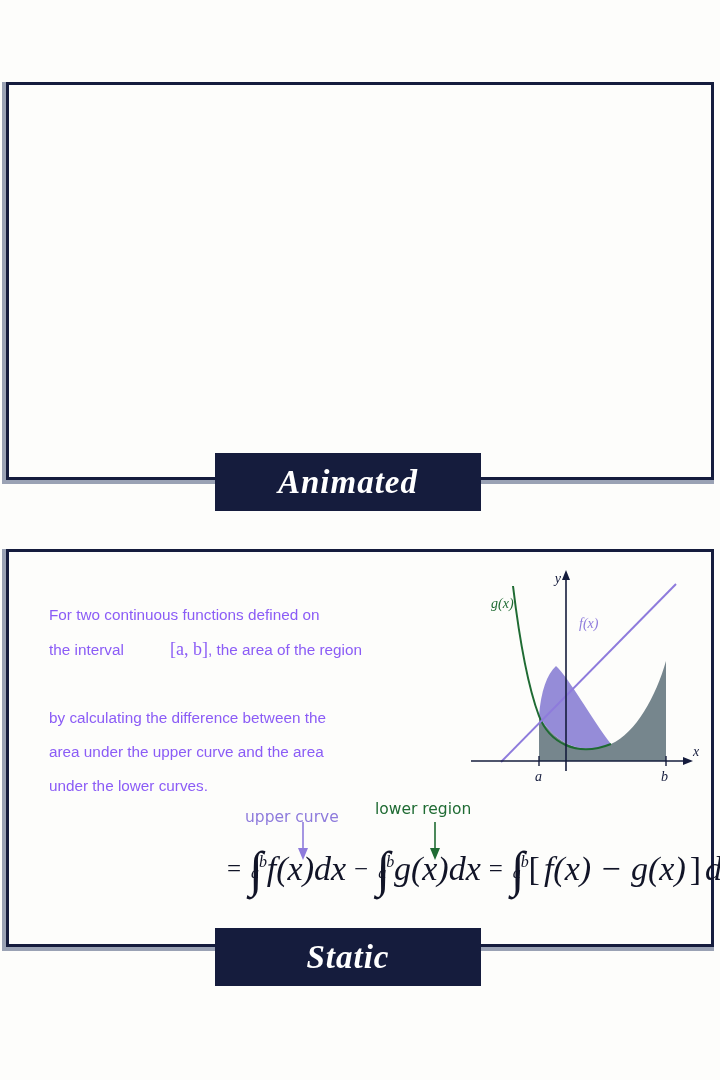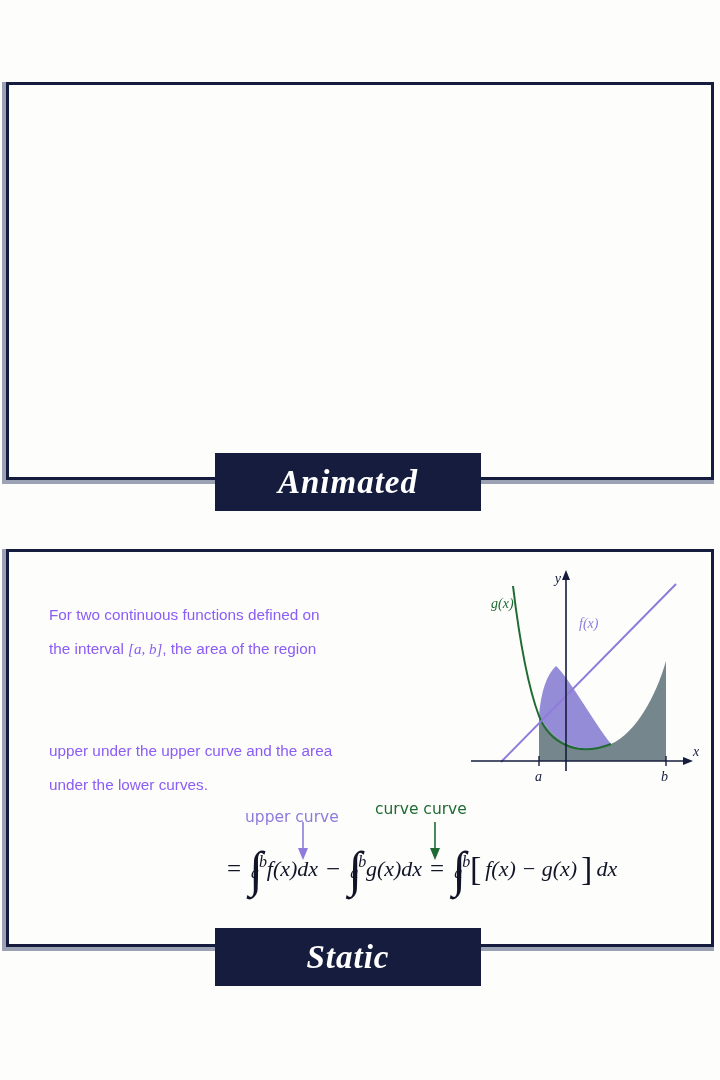--- a/index.html
+++ b/index.html
@@ -52,22 +52,22 @@
     left: 40px;
     top: 46px;
     width: 395px;
     font-size: 15.3px;
     line-height: 34px;
     color: #8b5cf6;
   }
   .prose b { font-weight: normal; }
   .mathvar {
     font-family: "Liberation Serif", serif;
-    font-style: italic;
-    font-size: 15px;
+    font-size: 18px;
+    margin-left: 42px;
   }
 
   
   .figure {
     position: absolute;
     left: 452px;
     top: 14px;
     width: 240px;
     height: 230px;
   }
@@ -126,21 +126,21 @@
     font-style: italic;
   }
   .int .lim-lo {
     position: absolute;
     bottom: -4px;
     left: 2px;
     font-size: 16px;
     font-style: italic;
   }
   .fn {
-    font-size: 22px;
+    font-size: 34px;
     font-style: italic;
     vertical-align: middle;
   }
   .op {
     font-size: 25px;
     vertical-align: middle;
     padding: 0 4px;
   }
   .brk {
     font-size: 34px;
@@ -152,22 +152,22 @@
 
 <div class="panel" id="panel-animated"></div>
 <div class="panel-label" id="label-animated">Animated</div>
 
 <div class="panel" id="panel-static">
 
   <div class="prose">
     <span>For two continuous functions defined on</span><br>
     <span>the interval </span><span class="mathvar">[a, b]</span><span>, the area of the region</span><br>
     <br>
-    <br>
-    <span>upper under the </span><b>upper</b><span> curve  and the area</span><br>
+    <span>by calculating the difference between the</span><br>
+    <span>area under the </span><b>upper</b><span> curve  and the area</span><br>
     <span>under the </span><b>lower</b><span> curves.</span>
   </div>
 
   <div class="figure">
     <svg width="240" height="230" viewBox="0 0 240 230">
 
       <path d="M78,195 L78,150 C95,178 120,190 150,178 C175,167 195,130 205,95 L205,195 Z" fill="#6f7f87" fill-opacity="0.95" stroke="none"></path>
 
       <path d="M78,150 C80,125 86,108 95,100 C108,112 130,152 150,178 C120,190 95,178 78,150 Z" fill="#8f86d6" fill-opacity="0.95" stroke="none"></path>
 
@@ -187,21 +187,21 @@
       <text x="74" y="215" font-family="Liberation Serif, serif" font-style="italic" font-size="14" fill="#151c3d">a</text>
       <text x="200" y="215" font-family="Liberation Serif, serif" font-style="italic" font-size="14" fill="#151c3d">b</text>
       <text x="30" y="42" font-family="Liberation Serif, serif" font-style="italic" font-size="14" fill="#1f6b33">g(x)</text>
       <text x="118" y="62" font-family="Liberation Serif, serif" font-style="italic" font-size="14" fill="#8e7bdc">f(x)</text>
     </svg>
   </div>
 
   <div class="eqrow">
 
     <span class="curve-tag" id="tag-upper">upper curve</span>
-    <span class="curve-tag" id="tag-lower">curve curve</span>
+    <span class="curve-tag" id="tag-lower">lower region</span>
 
     <svg width="260" height="46" style="position:absolute;left:196px;top:20px;">
       <line x1="62" y1="2" x2="62" y2="32" stroke="#8e7bdc" stroke-width="1.6"></line>
       <polygon points="62,40 57,28 67,28" fill="#8e7bdc"></polygon>
       <line x1="194" y1="2" x2="194" y2="32" stroke="#1f6b33" stroke-width="1.6"></line>
       <polygon points="194,40 189,28 199,28" fill="#1f6b33"></polygon>
     </svg>
 
 
     <div class="formula">

